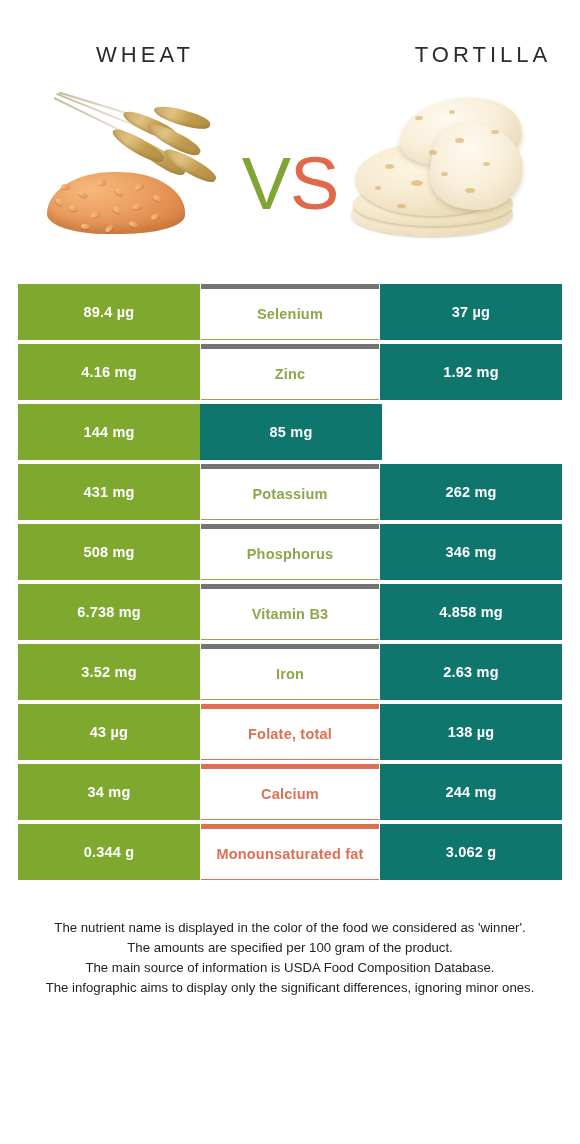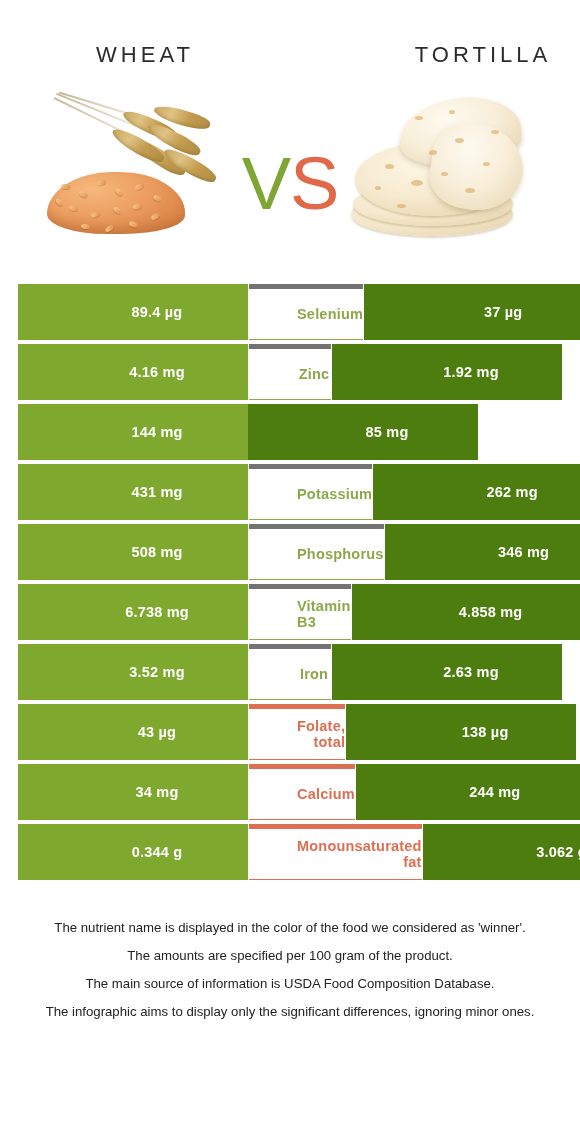--- a/index.html
+++ b/index.html
@@ -131,21 +131,20 @@
     height: 56px;
     margin-bottom: 4px;
   }
   .cell {
     display: flex;
     align-items: center;
     justify-content: center;
     font-size: 14.5px;
     font-weight: 600;
     letter-spacing: .2px;
-    padding-left: 48px;
   }
   .cell.left {
     flex: 0 0 182px;
     background: #7FA82F;
     color: #ffffff;
   }
   .cell.mid {
     flex: 1 1 auto;
     background: #ffffff;
     color: #8CA84A;
@@ -155,35 +154,35 @@
     font-weight: 700;
   }
   .cell.mid.loser {
     color: #DD7053;
     border-top-color: #DD7053;
     border-bottom-color: #DD7053;
     text-align: right;
   }
   .cell.right {
     flex: 0 0 182px;
-    background: #4d7c0f;
+    background: #0f766e;
     color: #ffffff;
   }
 
   
   .footer {
     width: 520px;
     margin: 38px auto 0;
     text-align: center;
     font-size: 13.2px;
     line-height: 20px;
     color: #232323;
     font-family: "Liberation Sans", sans-serif;
   }
-  .footer p { margin: 8px; }
+  .footer p { margin: 0; }
 </style>
 </head>
 <body>
 
 <div class="header">
   <div class="header-title left">Wheat</div>
   <div class="header-title right">Tortilla</div>
 </div>
 
 <div class="hero">

